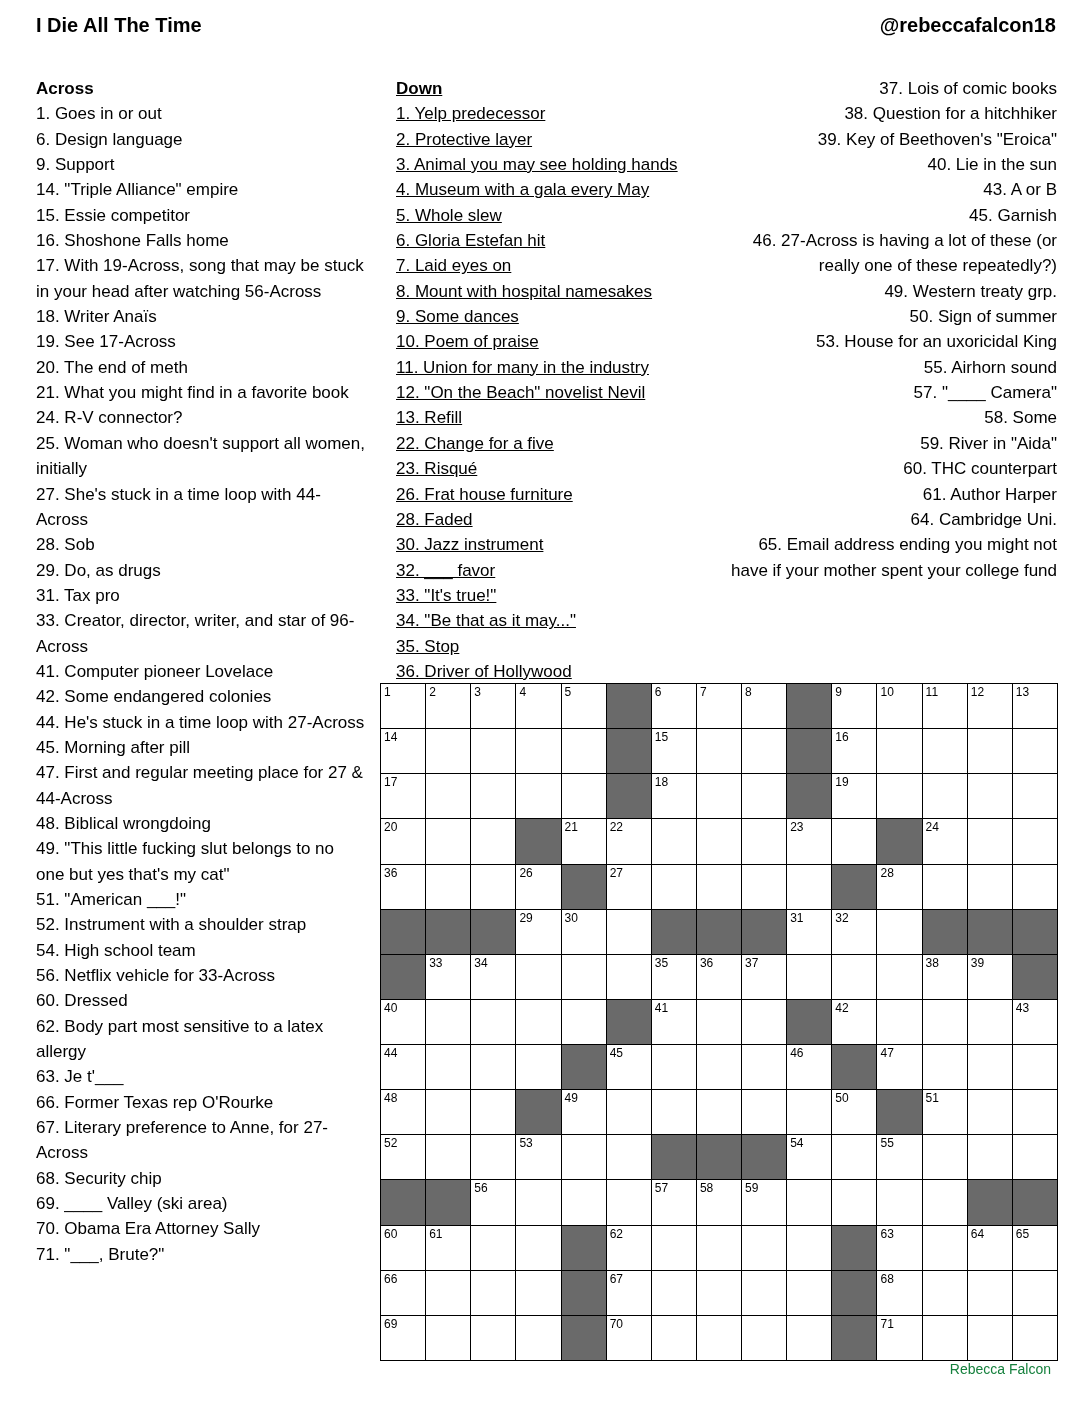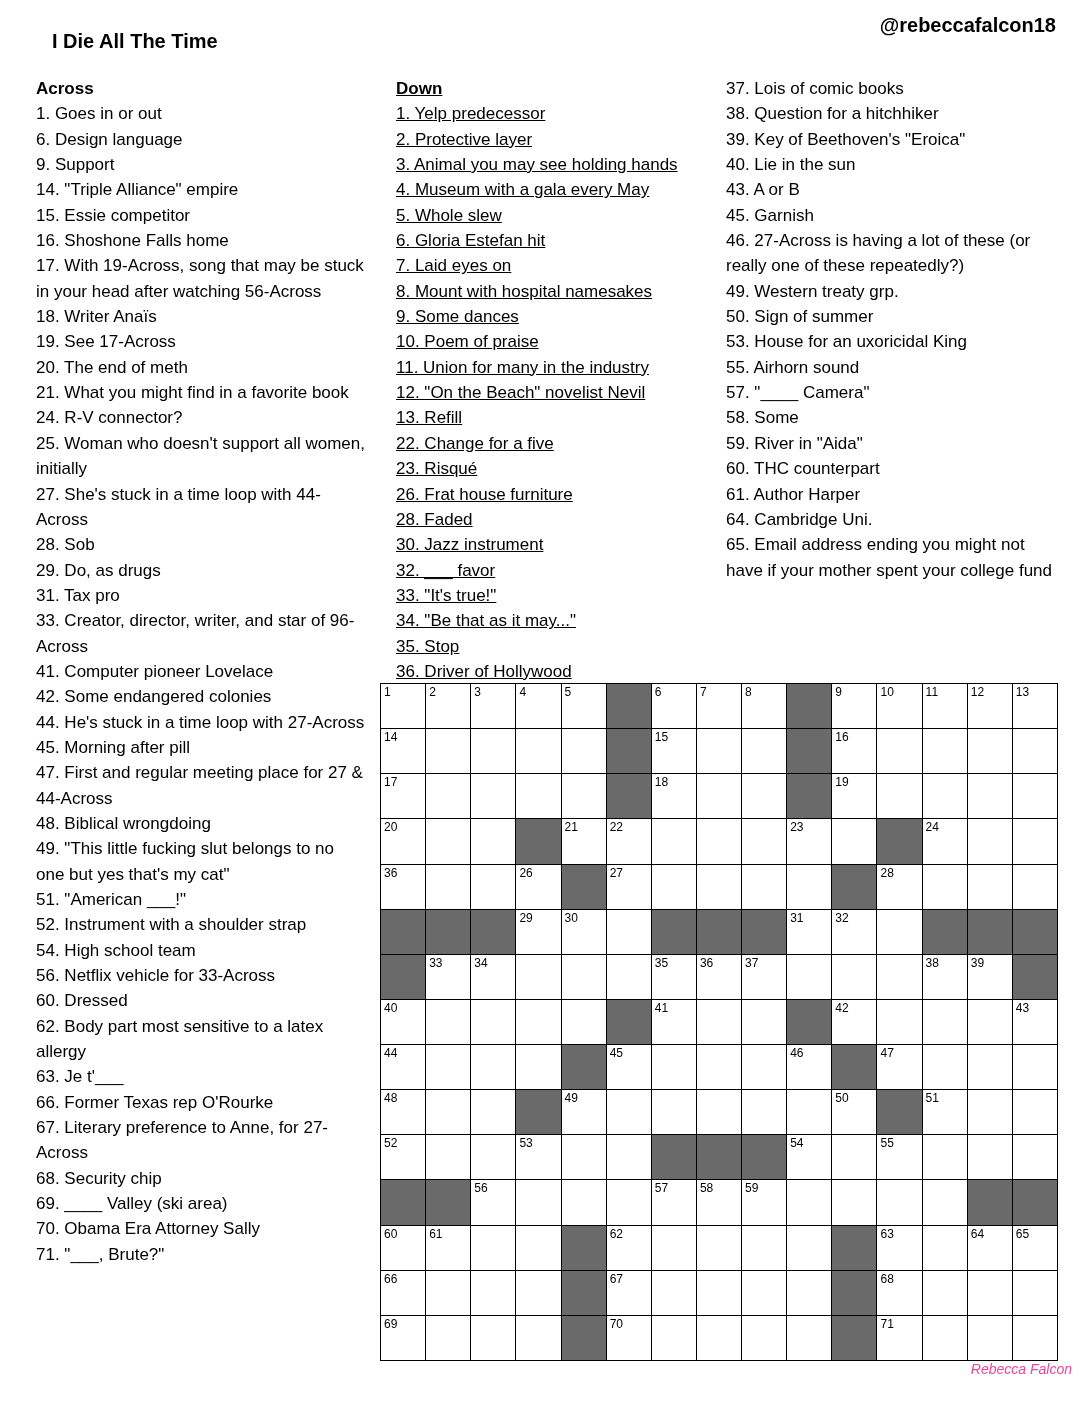--- a/index.html
+++ b/index.html
@@ -6,30 +6,30 @@
   body {
     width: 1088px; height: 1408px;
     background: #ffffff;
     position: relative;
     font-family: "Liberation Sans", sans-serif;
     color: #000000;
     overflow: hidden;
   }
   .page-header-title {
     position: absolute; left: 36px; top: 14px;
-    font-size: 20px; font-weight: bold; margin: 16px;
+    font-size: 20px; font-weight: bold; margin: 0;
   }
   .page-header-handle {
     position: absolute; right: 32px; top: 14px;
     font-size: 20px; font-weight: bold;
   }
   .clue-col { position: absolute; top: 76px; }
   .col-across { left: 36px;  width: 330px; }
   .col-down1  { left: 396px; width: 334px; text-decoration: underline; }
-  .col-down2  { left: 726px; width: 331px; }
+  .col-down2  { left: 726px; width: 331px; text-align: right; }
   .clue-col h2 {
     margin: 0; font-size: 17px; font-weight: bold; line-height: 25.35px;
   }
   p.clue {
     margin: 0; font-size: 17px; font-weight: normal; line-height: 25.35px;
   }
   .grid {
     position: absolute; left: 380px; top: 683px;
     width: 677px;
     display: grid;
@@ -45,22 +45,22 @@
     border-bottom: 1px solid #000;
     box-sizing: border-box;
     background: #ffffff;
   }
   .cell.block { background: #6a6a6a; }
   .cell .num {
     position: absolute; top: 1px; left: 3px;
     font-size: 12px; line-height: 14px; color: #000;
   }
   .grid-footer {
-    position: absolute; right: 16px; top: 1361px;
-    font-size: 14px; color: #ec4899; font-style: italic;
+    position: absolute; right: 37px; top: 1361px;
+    font-size: 14px; color: #15803d;
   }
 </style>
 </head>
 <body>
 
 <h1 class="page-header-title">I Die All The Time</h1>
 <div class="page-header-handle">@rebeccafalcon18</div>
 
 <div class="clue-col col-across">
   <h2>Across</h2>

